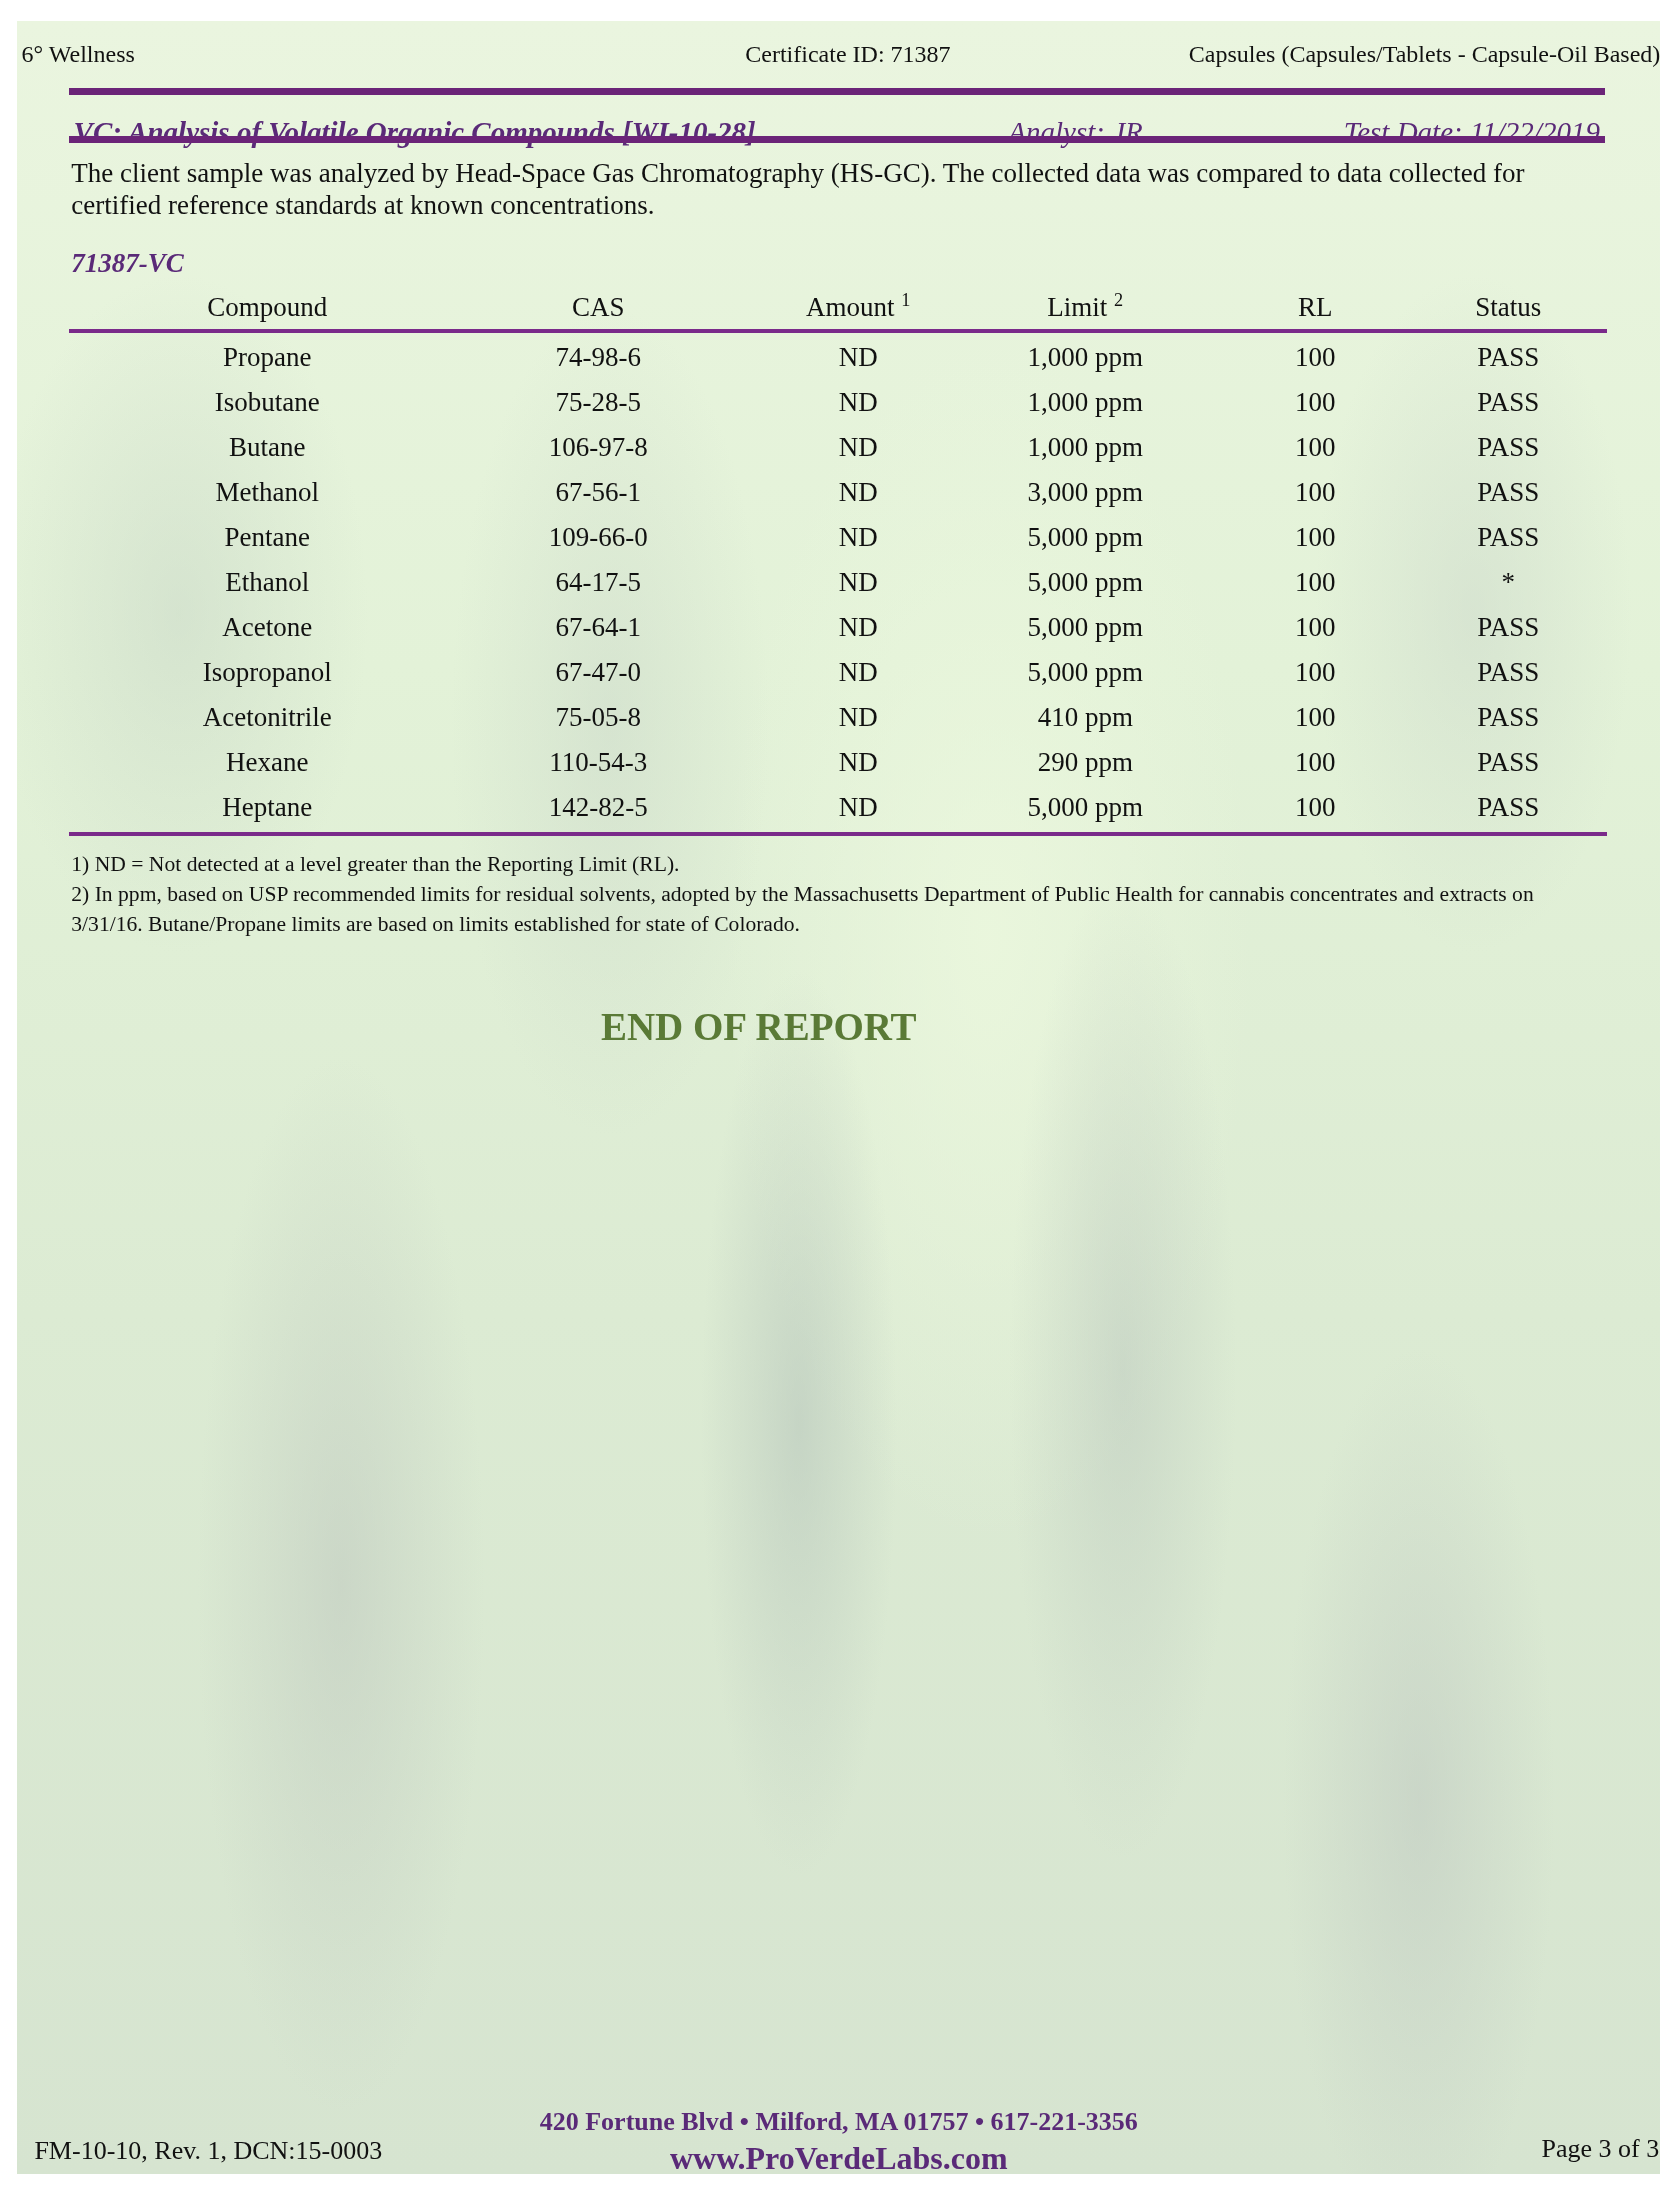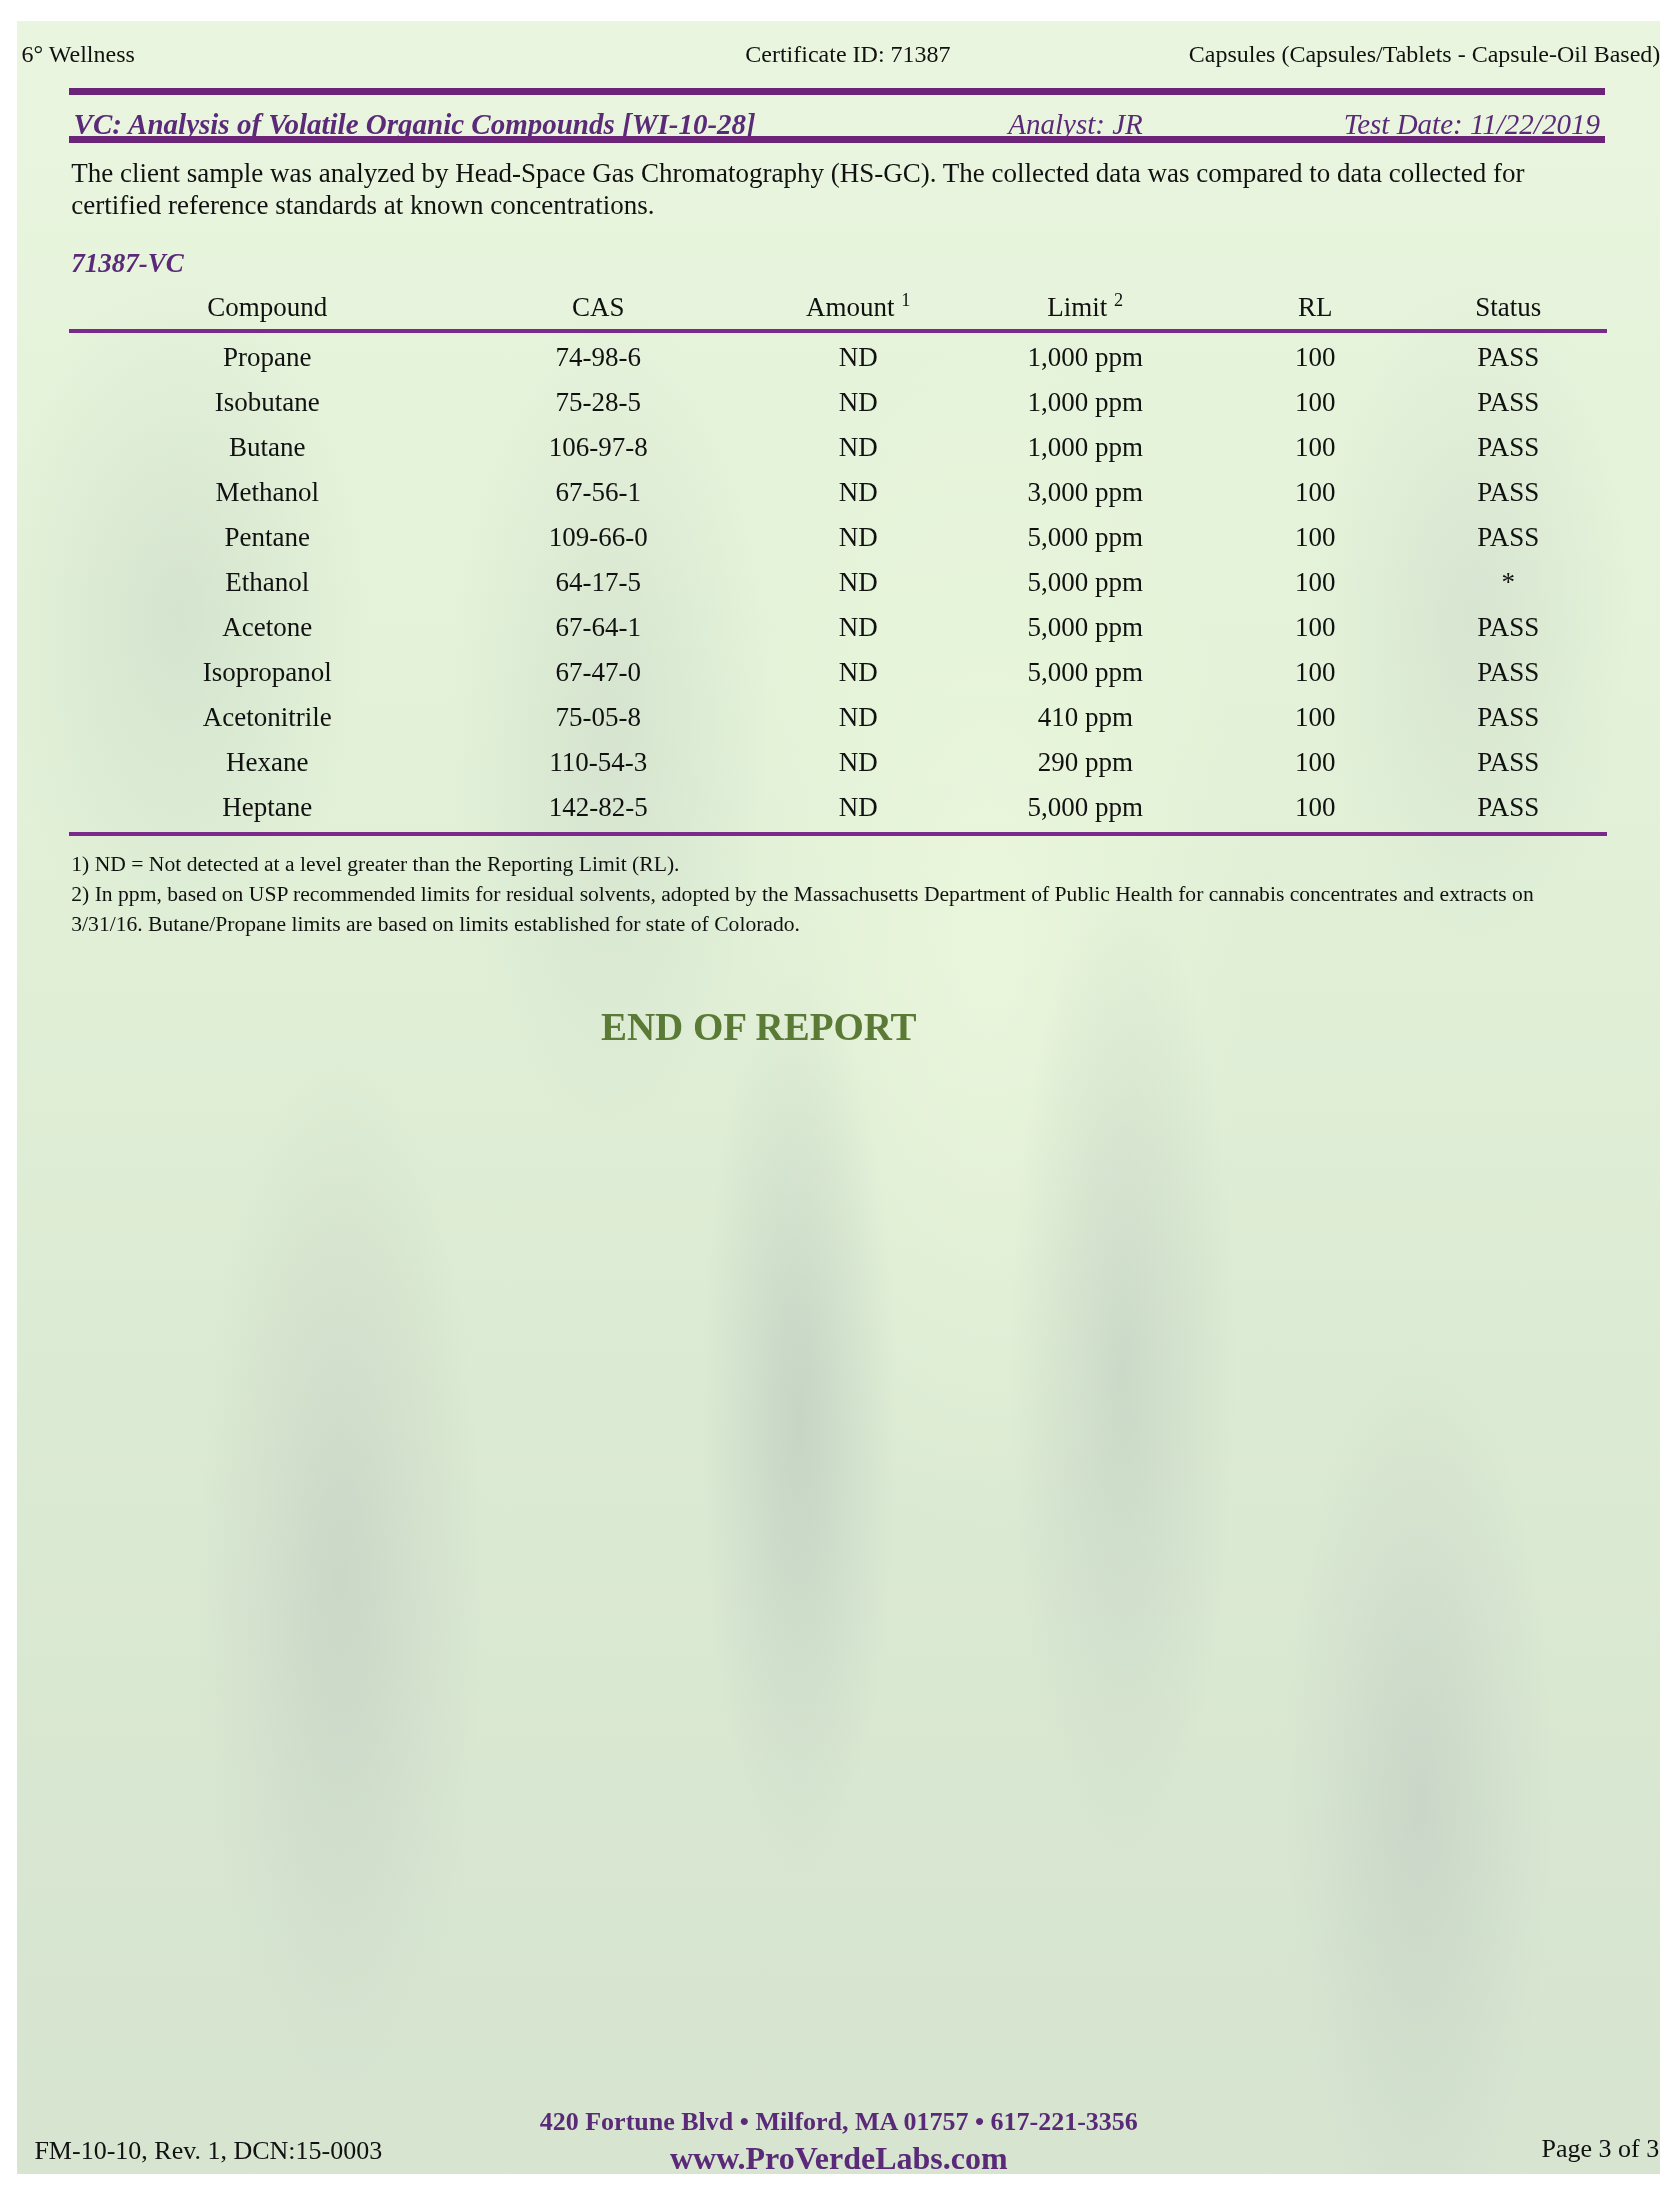--- a/index.html
+++ b/index.html
@@ -29,21 +29,21 @@
   .hdr { top: 21.6px; font-size: 24px; line-height: 1; }
   .hdr-left { left: 4.3px; }
   .hdr-center { left: 712px; margin-left: 16px; }
   .hdr-right { right: 0px; }
 
   
   .bar { position: absolute; left: 52px; width: 1536px; height: 7px; background: #6b2478; }
   .bar-top { top: 67px; }
   .bar-bottom { top: 115px; }
   .title-row { position: absolute; left: 52px; width: 1536px; top: 79px; height: 33px; }
-  .title-row span { position: absolute; top: 8px; font-style: italic; font-size: 29px; color: #5a2a78; line-height: 33px; text-decoration: underline; }
+  .title-row span { position: absolute; top: 16px; font-style: italic; font-size: 29px; color: #5a2a78; line-height: 33px; }
   .title-main { left: 4.3px; font-weight: bold; }
   .title-analyst { left: 939px; }
   .title-date { right: 5.4px; }
 
   .desc {
     position: absolute; left: 54px; top: 136px; width: 1510px;
     font-size: 27px; line-height: 32px; white-space: normal;
   }
   .sample-id {
     position: absolute; left: 54px; top: 227px; font-size: 27px;

